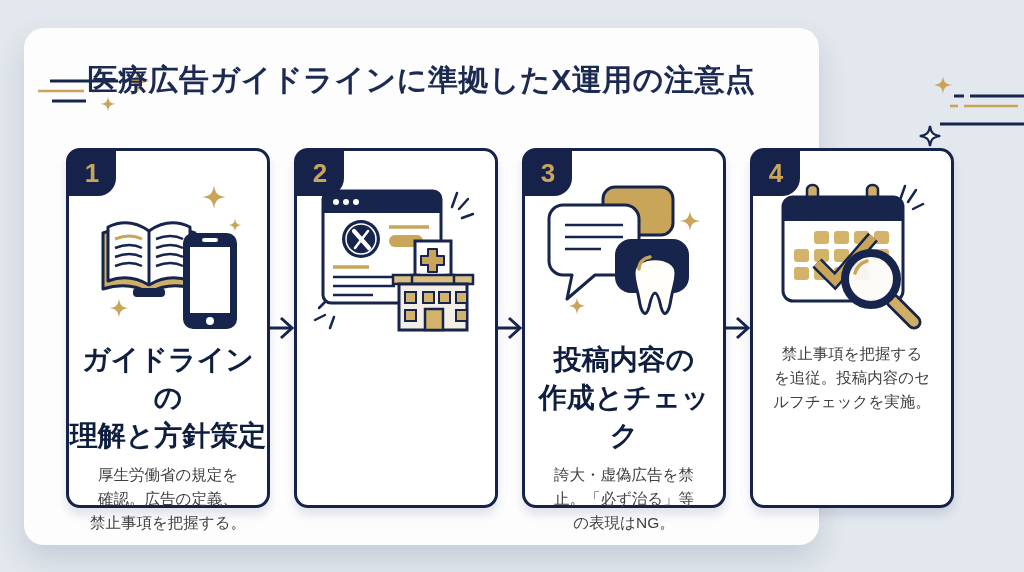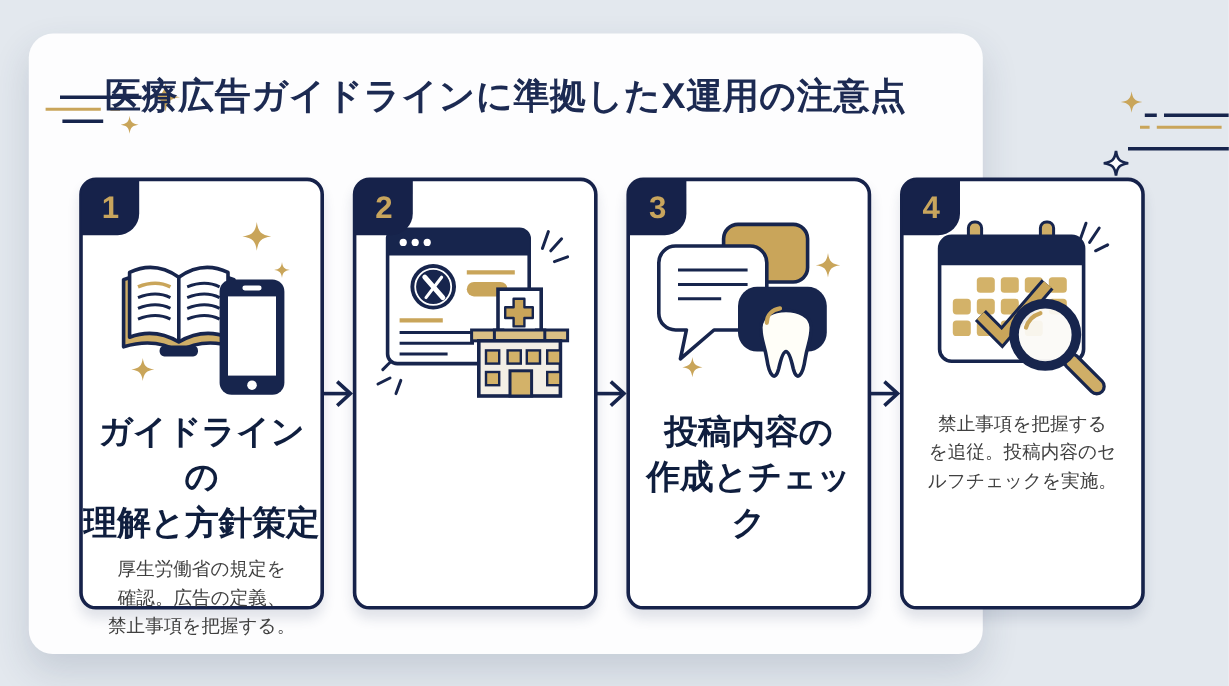--- a/index.html
+++ b/index.html
@@ -202,20 +202,23 @@
 
             <path d="M95 92 C95 73 137 73 137 92 C137 102 134 106 132 118 C130 132 125 138 122 126 C120 117 118 112 116 112 C114 112 112 117 110 126 C107 138 102 132 100 118 C98 106 95 102 95 92 Z" fill="#fffef8" stroke="#17254d" stroke-width="3" stroke-linejoin="round"></path>
             <path d="M100 88 C100 81 105 77 111 76" fill="none" stroke="#c9a55a" stroke-width="3.5" stroke-linecap="round"></path>
 
             <path d="M0 -12 C1.2 -3.6 3.6 -1.2 12 0 C3.6 1.2 1.2 3.6 0 12 C-1.2 3.6 -3.6 1.2 -12 0 C-3.6 -1.2 -1.2 -3.6 0 -12 Z" transform="translate(151,40) scale(0.85)" fill="#c9a55a"></path>
             <path d="M0 -12 C1.2 -3.6 3.6 -1.2 12 0 C3.6 1.2 1.2 3.6 0 12 C-1.2 3.6 -3.6 1.2 -12 0 C-3.6 -1.2 -1.2 -3.6 0 -12 Z" transform="translate(38,125) scale(0.7)" fill="#c9a55a"></path>
           </svg>
         </div>
         <h2 class="card-title">投稿内容の
 作成とチェック</h2>
+        <p class="card-desc">誇大・虚偽広告を禁
+止。「必ず治る」等
+の表現はNG。</p>
       </section>
 
       <div class="gap">
         <svg width="30" height="26" viewBox="0 0 30 26">
           <path d="M1 13 H23" fill="none" stroke="#17254d" stroke-width="3"></path>
           <path d="M14 3 L25 13 L14 23" fill="none" stroke="#17254d" stroke-width="3"></path>
         </svg>
       </div>
 
       <section class="card">

